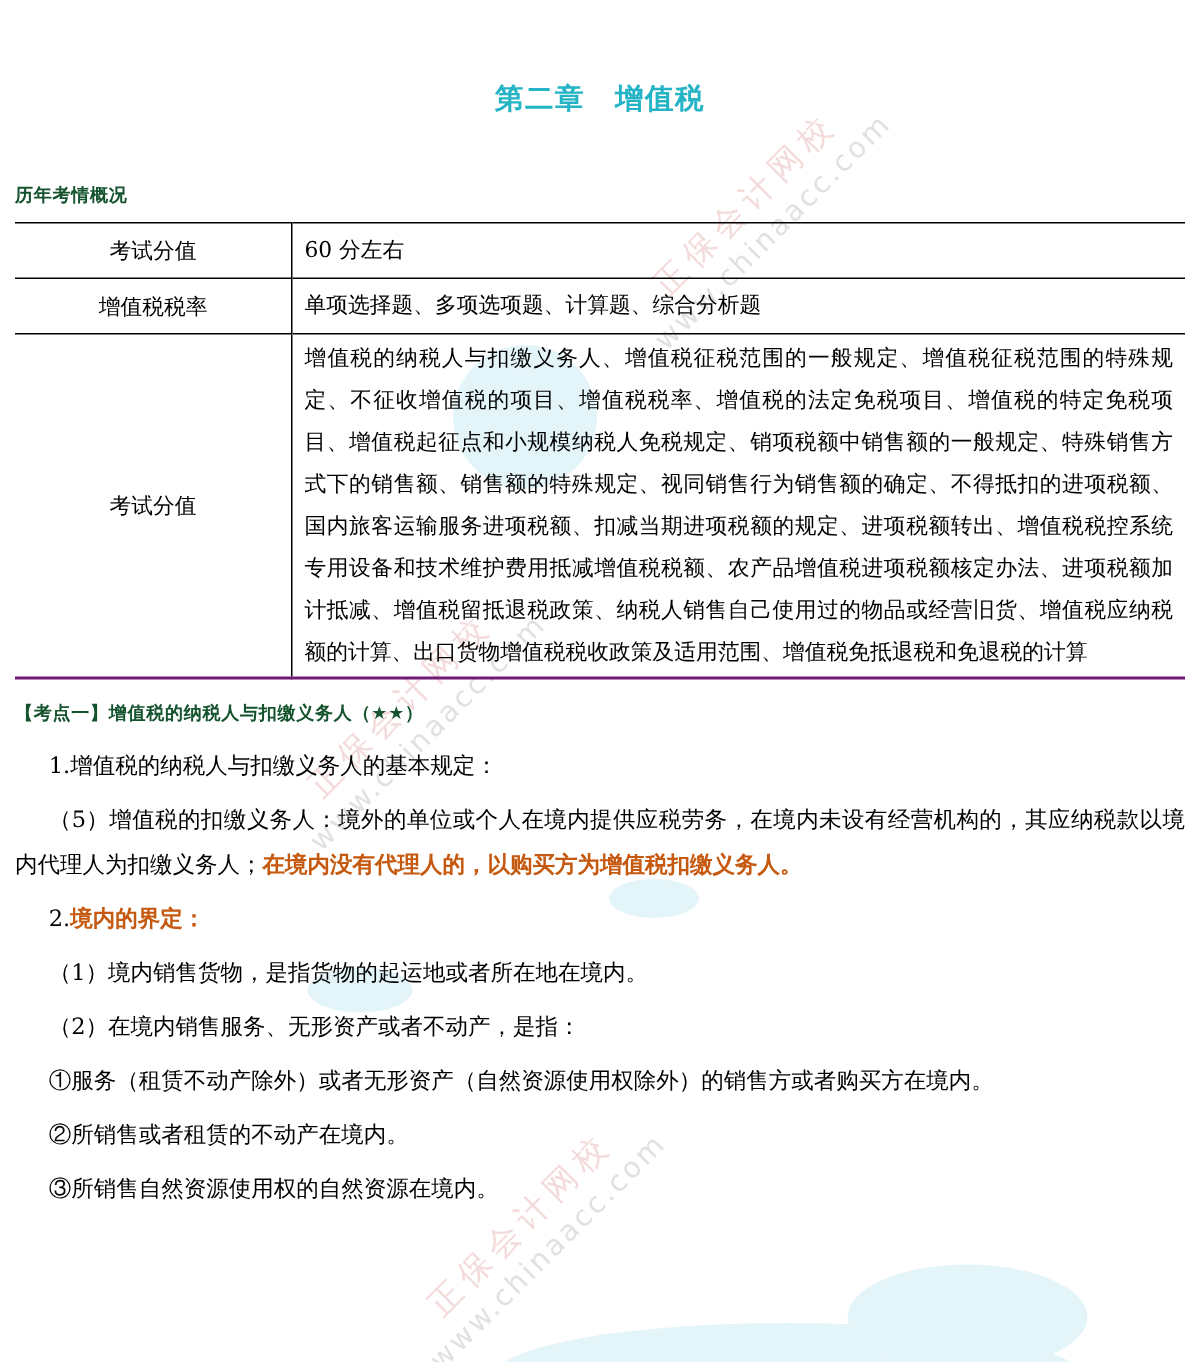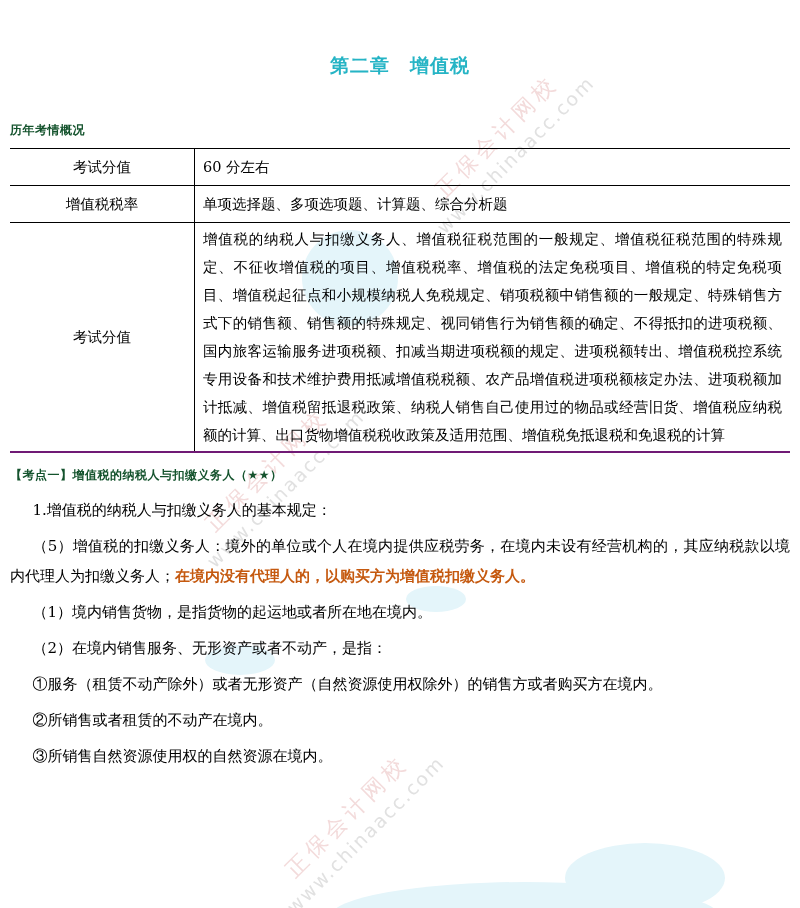--- a/index.html
+++ b/index.html
@@ -97,20 +97,21 @@
       <td class="content-cell">增值税的纳税人与扣缴义务人、增值税征税范围的一般规定、增值税征税范围的特殊规定、不征收增值税的项目、增值税税率、增值税的法定免税项目、增值税的特定免税项目、增值税起征点和小规模纳税人免税规定、销项税额中销售额的一般规定、特殊销售方式下的销售额、销售额的特殊规定、视同销售行为销售额的确定、不得抵扣的进项税额、国内旅客运输服务进项税额、扣减当期进项税额的规定、进项税额转出、增值税税控系统专用设备和技术维护费用抵减增值税税额、农产品增值税进项税额核定办法、进项税额加计抵减、增值税留抵退税政策、纳税人销售自己使用过的物品或经营旧货、增值税应纳税额的计算、出口货物增值税税收政策及适用范围、增值税免抵退税和免退税的计算</td>
     </tr>
   </tbody>
     </table>
 
   <h2 class="sec-heading topic">【考点一】增值税的纳税人与扣缴义务人（★★）</h2>
 
   <div class="body-text">
     <p>1.增值税的纳税人与扣缴义务人的基本规定：</p>
     <p><span>（5）增值税的扣缴义务人：境外的单位或个人在境内提供应税劳务，在境内未设有经营机构的，其应纳税款以境内代理人为扣缴义务人；</span><span class="hl">在境内没有代理人的，以购买方为增值税扣缴义务人。</span></p>
+    <p><span>2.</span><span class="hl">境内的界定：</span></p>
     <p>（1）境内销售货物，是指货物的起运地或者所在地在境内。</p>
     <p>（2）在境内销售服务、无形资产或者不动产，是指：</p>
     <p>①服务（租赁不动产除外）或者无形资产（自然资源使用权除外）的销售方或者购买方在境内。</p>
     <p>②所销售或者租赁的不动产在境内。</p>
     <p>③所销售自然资源使用权的自然资源在境内。</p>
   </div>
 
 </div>
 
 </body></html>

